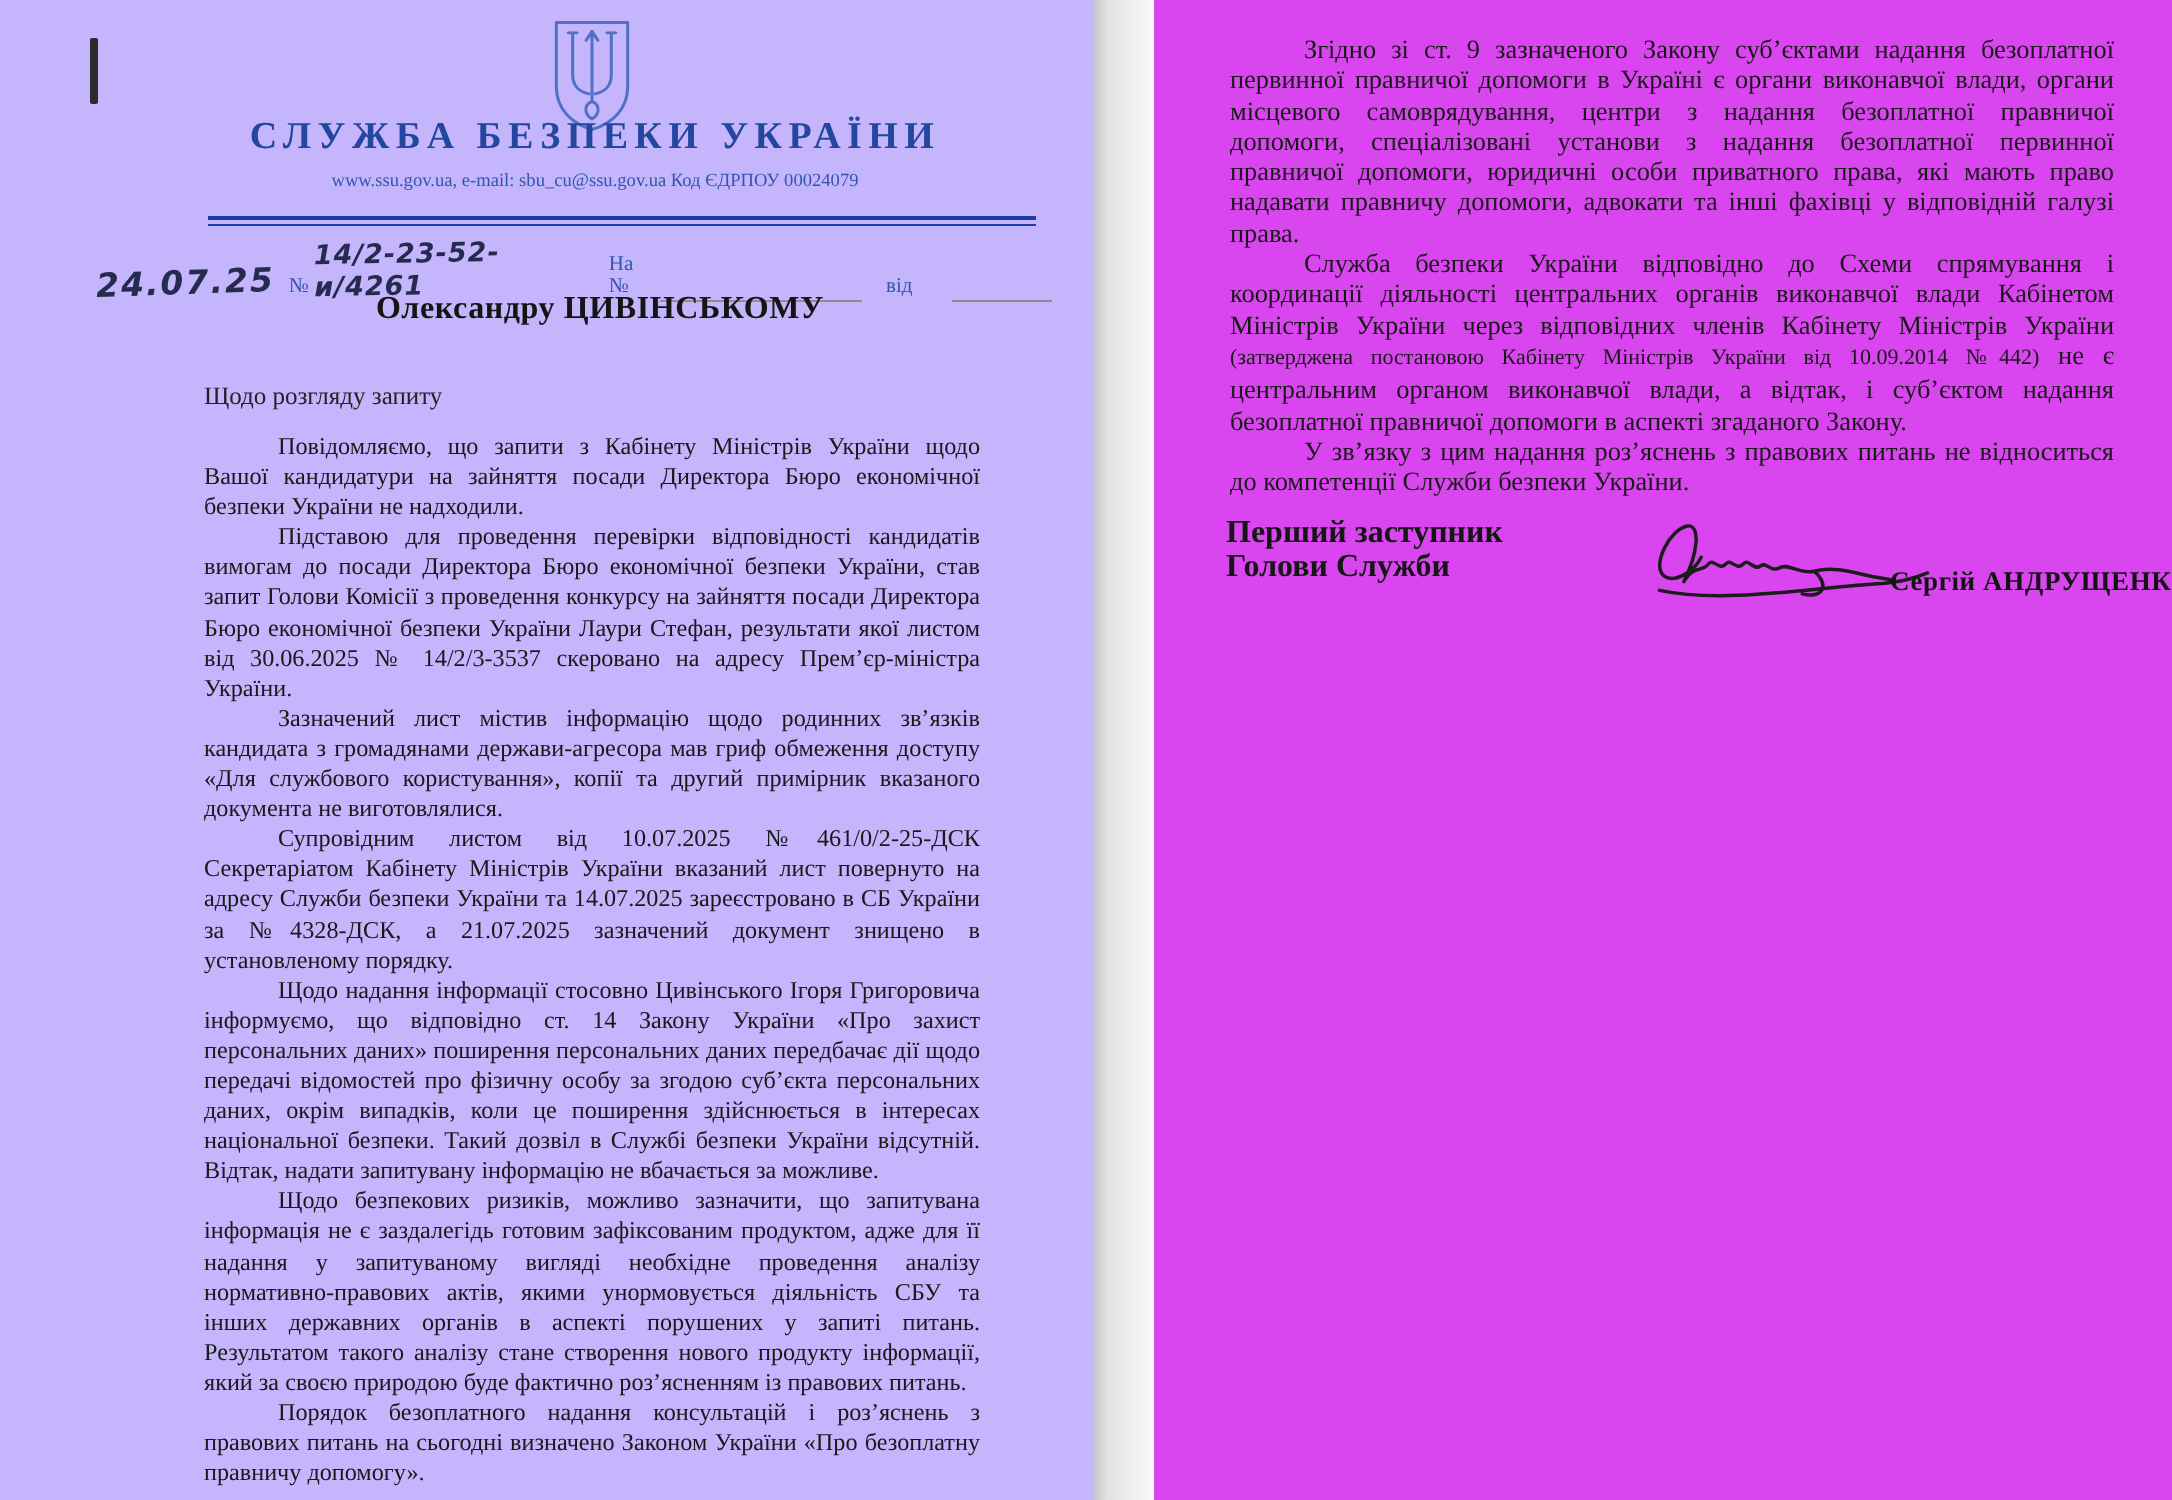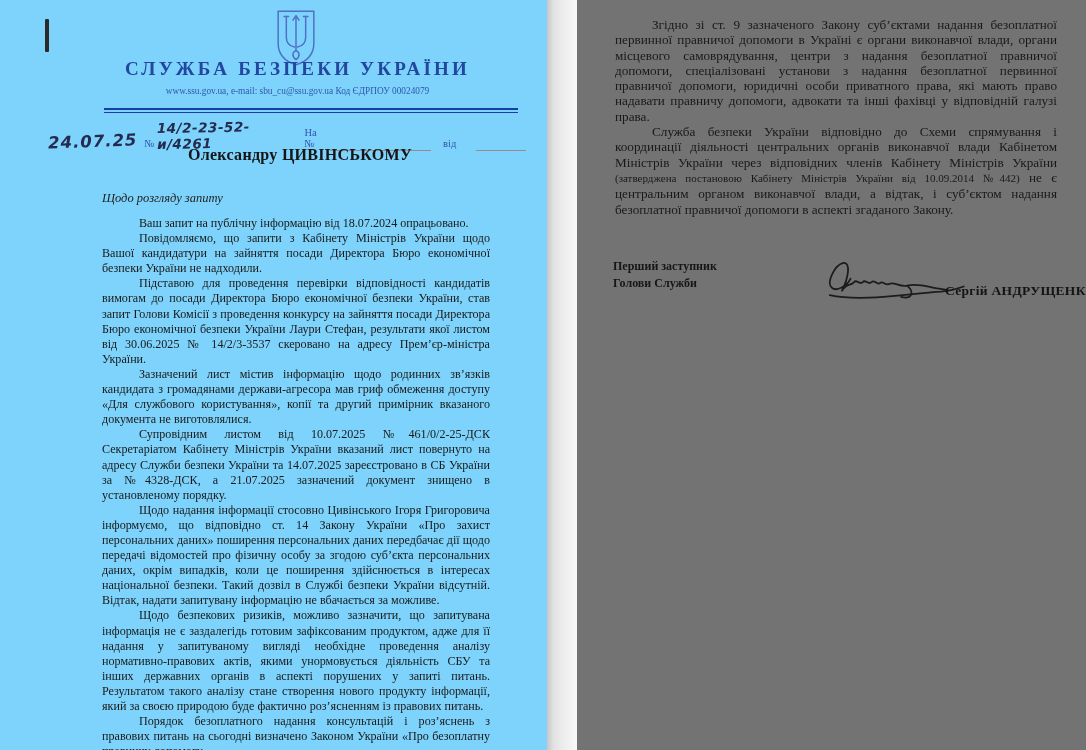--- a/index.html
+++ b/index.html
@@ -3,26 +3,26 @@
 <meta charset="utf-8">
 <style>
   html,body{margin:0;padding:0;}
   body{
     width:1086px;height:750px;position:relative;overflow:hidden;
     background:#ffffff;
     font-family:"Liberation Serif", serif;
     color:#1a1a1a;
   }
   .page{position:absolute;top:0;height:750px;}
-  .page-left{left:0;width:575px;background:#7dd3fc;}
+  .page-left{left:0;width:575px;background:#c4b5fd;}
   .page-divider{
     position:absolute;left:547px;top:0;width:30px;height:750px;
     background:linear-gradient(90deg,#c7c7c7 0,#e2e2e2 22%,#ededed 55%,#f8f8f8 100%);
   }
-  .page-right{left:577px;width:509px;background:#737373;}
+  .page-right{left:577px;width:509px;background:#d946ef;}
 
   
   .scan-mark{position:absolute;left:45px;top:19px;width:4px;height:33px;background:#2a2a2a;border-radius:1px;}
 
   
   .emblem{position:absolute;left:270px;top:9px;width:52px;height:58px;}
   .org-title{
     position:absolute;left:80px;top:58px;width:435px;text-align:center;
     color:#23479f;font-weight:bold;font-size:19px;letter-spacing:3.2px;white-space:nowrap;
   }
@@ -48,38 +48,38 @@
   .blank-line{display:inline-block;border-bottom:1px solid #8f8f8f;height:12px;}
   .blank-1{width:118px;}
   .blank-2{width:58px;}
   .reg-vid{margin:0 20px 2px 12px;}
 
   .addressee{
     position:absolute;left:102px;top:146px;width:396px;text-align:center;padding-right:12px;
     font-weight:bold;font-size:16px;letter-spacing:0.3px;color:#151515;
   }
   .subject{
-    position:absolute;left:102px;top:191px;font-style:italic;font-size:12.5px;color:#222;text-align:right;
+    position:absolute;left:102px;top:191px;font-size:12.5px;color:#222;text-align:right;
   }
 
   
   .lp-body{
     position:absolute;left:102px;top:216px;width:388px;
     font-size:12.1px;line-height:15.1px;text-align:justify;color:#191919;
   }
   .rp-body{
     position:absolute;left:38px;top:17px;width:442px;
     font-size:13.2px;line-height:15.3px;text-align:justify;color:#191919;
   }
   .lp-body p,.rp-body p{margin:0;text-indent:37px;}
   .small-inline{font-size:11px;}
 
   
   .closing{position:absolute;left:36px;top:258px;width:460px;height:90px;}
-  .position-title{font-weight:bold;font-size:12px;line-height:17px;color:#161616;}
+  .position-title{font-weight:bold;font-size:16px;line-height:17px;color:#161616;}
   .signature-svg{position:absolute;left:208px;top:-6px;width:148px;height:62px;}
   .signer-name{
     position:absolute;left:332px;top:25px;font-weight:bold;font-size:13.5px;
     white-space:nowrap;color:#141414;letter-spacing:0.3px;
   }
 </style>
 </head>
 <body>
 
 <div class="page page-left">
@@ -116,38 +116,38 @@
     <span class="blank-line blank-1"></span>
     <span class="reg-vid">від</span>
     <span class="blank-line blank-2"></span>
   </div>
 
   <div class="addressee">Олександру ЦИВІНСЬКОМУ</div>
 
   <div class="subject">Щодо розгляду запиту</div>
 
   <div class="lp-body">
-    <p>Ваш запит на публічну інформацію від 18.07.2024 опрацьовано.</p>
     <p>Повідомляємо, що запити з Кабінету Міністрів України щодо Вашої кандидатури на зайняття посади Директора Бюро економічної безпеки України не надходили.</p>
     <p>Підставою для проведення перевірки відповідності кандидатів вимогам до посади Директора Бюро економічної безпеки України, став запит Голови Комісії з проведення конкурсу на зайняття посади Директора Бюро економічної безпеки України Лаури Стефан, результати якої листом від 30.06.2025 № 14/2/3-3537 скеровано на адресу Прем’єр-міністра України.</p>
     <p>Зазначений лист містив інформацію щодо родинних зв’язків кандидата з громадянами держави-агресора мав гриф обмеження доступу «Для службового користування», копії та другий примірник вказаного документа не виготовлялися.</p>
     <p>Супровідним листом від 10.07.2025 №461/0/2-25-ДСК Секретаріатом Кабінету Міністрів України вказаний лист повернуто на адресу Служби безпеки України та 14.07.2025 зареєстровано в СБ України за №4328-ДСК, а 21.07.2025 зазначений документ знищено в установленому порядку.</p>
     <p>Щодо надання інформації стосовно Цивінського Ігоря Григоровича інформуємо, що відповідно ст. 14 Закону України «Про захист персональних даних» поширення персональних даних передбачає дії щодо передачі відомостей про фізичну особу за згодою суб’єкта персональних даних, окрім випадків, коли це поширення здійснюється в інтересах національної безпеки. Такий дозвіл в Службі безпеки України відсутній. Відтак, надати запитувану інформацію не вбачається за можливе.</p>
     <p>Щодо безпекових ризиків, можливо зазначити, що запитувана інформація не є заздалегідь готовим зафіксованим продуктом, адже для її надання у запитуваному вигляді необхідне проведення аналізу нормативно-правових актів, якими унормовується діяльність СБУ та інших державних органів в аспекті порушених у запиті питань. Результатом такого аналізу стане створення нового продукту інформації, який за своєю природою буде фактично роз’ясненням із правових питань.</p>
     <p>Порядок безоплатного надання консультацій і роз’яснень з правових питань на сьогодні визначено Законом України «Про безоплатну правничу допомогу».</p>
   </div>
 </div>
 
 <div class="page-divider"></div>
 
 <div class="page page-right">
 
   <div class="rp-body">
     <p>Згідно зі ст. 9 зазначеного Закону суб’єктами надання безоплатної первинної правничої допомоги в Україні є органи виконавчої влади, органи місцевого самоврядування, центри з надання безоплатної правничої допомоги, спеціалізовані установи з надання безоплатної первинної правничої допомоги, юридичні особи приватного права, які мають право надавати правничу допомоги, адвокати та інші фахівці у відповідній галузі права.</p>
     <p><span>Служба безпеки України відповідно до Схеми спрямування і координації діяльності центральних органів виконавчої влади Кабінетом Міністрів України через відповідних членів Кабінету Міністрів України </span><span class="small-inline">(затверджена постановою Кабінету Міністрів України від 10.09.2014 №442)</span><span> не є центральним органом виконавчої влади, а відтак, і суб’єктом надання безоплатної правничої допомоги в аспекті згаданого Закону.</span></p>
+    <p>У зв’язку з цим надання роз’яснень з правових питань не відноситься до компетенції Служби безпеки України.</p>
   </div>
 
   <div class="closing">
     <div class="position-title">
       <div>Перший заступник</div>
       <div>Голови Служби</div>
     </div>
 
     <div class="signature-svg">
       <svg viewBox="0 0 170 62" width="148" height="62">

